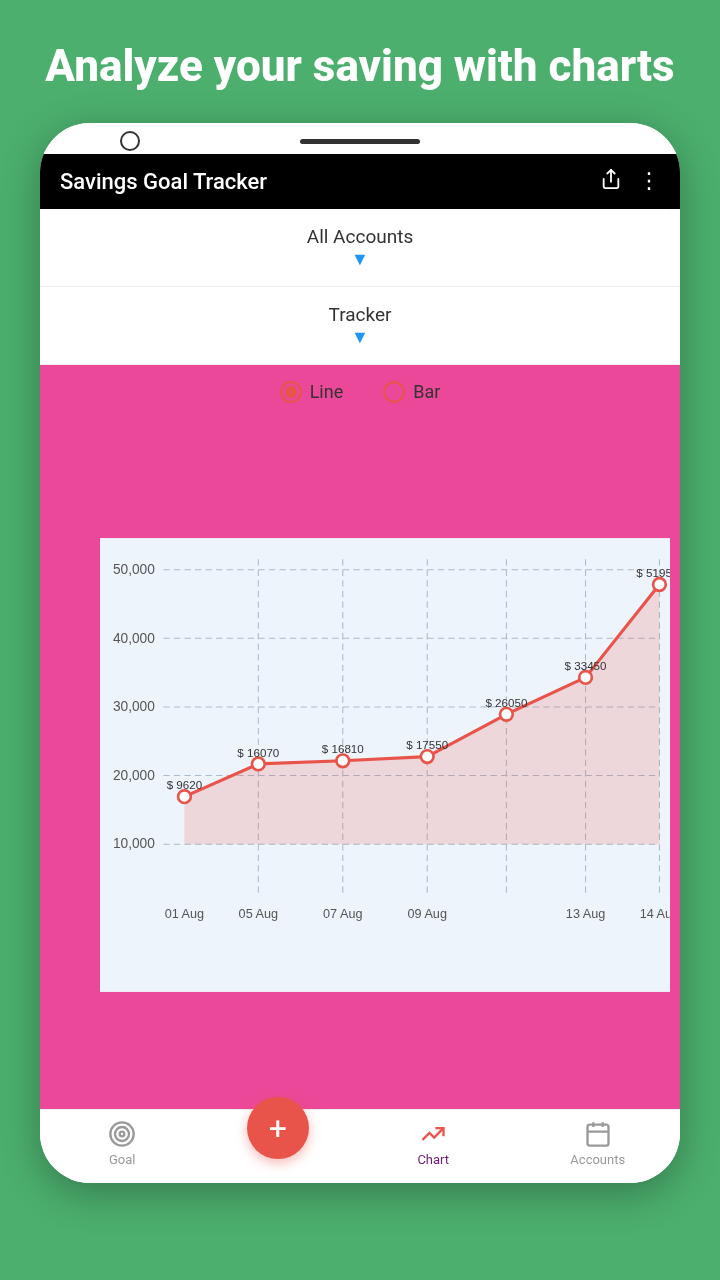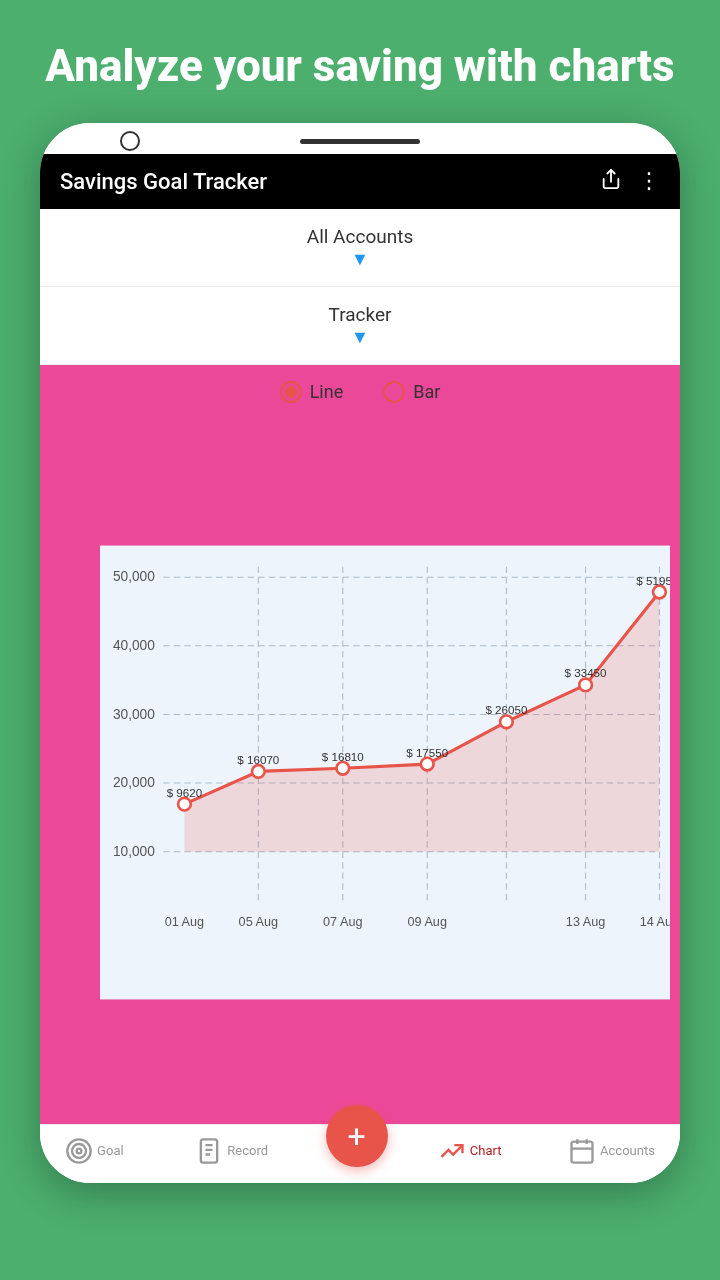--- a/index.html
+++ b/index.html
@@ -164,34 +164,34 @@
       justify-content: space-around;
       align-items: center;
       padding: 10px 0 16px;
       background: white;
       border-top: 1px solid #eee;
       position: relative;
     }
 
     .nav-item {
       display: flex;
-      flex-direction: row;
+      flex-direction: column;
       align-items: center;
       gap: 4px;
       cursor: pointer;
       min-width: 80px;
     }
 
     .nav-label {
       font-size: 13px;
       color: #999;
     }
 
     .nav-label.active {
-      color: #b91c1c;
+      color: #701a75;
     }
 
     .fab-btn {
       width: 62px;
       height: 62px;
       background: #e8534a;
       border-radius: 50%;
       display: flex;
       align-items: center;
       justify-content: center;
@@ -318,29 +318,20 @@
   <div class="bottom-nav">
     <div class="nav-item">
       <svg width="28" height="28" viewBox="0 0 24 24" fill="none" stroke="#999" stroke-width="2">
         <circle cx="12" cy="12" r="10"></circle>
         <circle cx="12" cy="12" r="6"></circle>
         <circle cx="12" cy="12" r="2"></circle>
       </svg>
       <span class="nav-label">Goal</span>
     </div>
 
-    <div class="nav-item">
-      <svg width="28" height="28" viewBox="0 0 24 24" fill="none" stroke="#999" stroke-width="2">
-        <rect x="5" y="2" width="14" height="20" rx="2"></rect>
-        <line x1="9" y1="7" x2="15" y2="7"></line>
-        <line x1="9" y1="11" x2="15" y2="11"></line>
-        <line x1="9" y1="15" x2="13" y2="15"></line>
-      </svg>
-      <span class="nav-label">Record</span>
-    </div>
 
     <div class="fab-btn">
       <span>+</span>
     </div>
 
     <div class="nav-item">
       <svg width="28" height="28" viewBox="0 0 24 24" fill="none" stroke="#e8534a" stroke-width="2">
         <polyline points="3 17 9 11 13 15 21 7"></polyline>
         <polyline points="14 7 21 7 21 14"></polyline>
       </svg>

